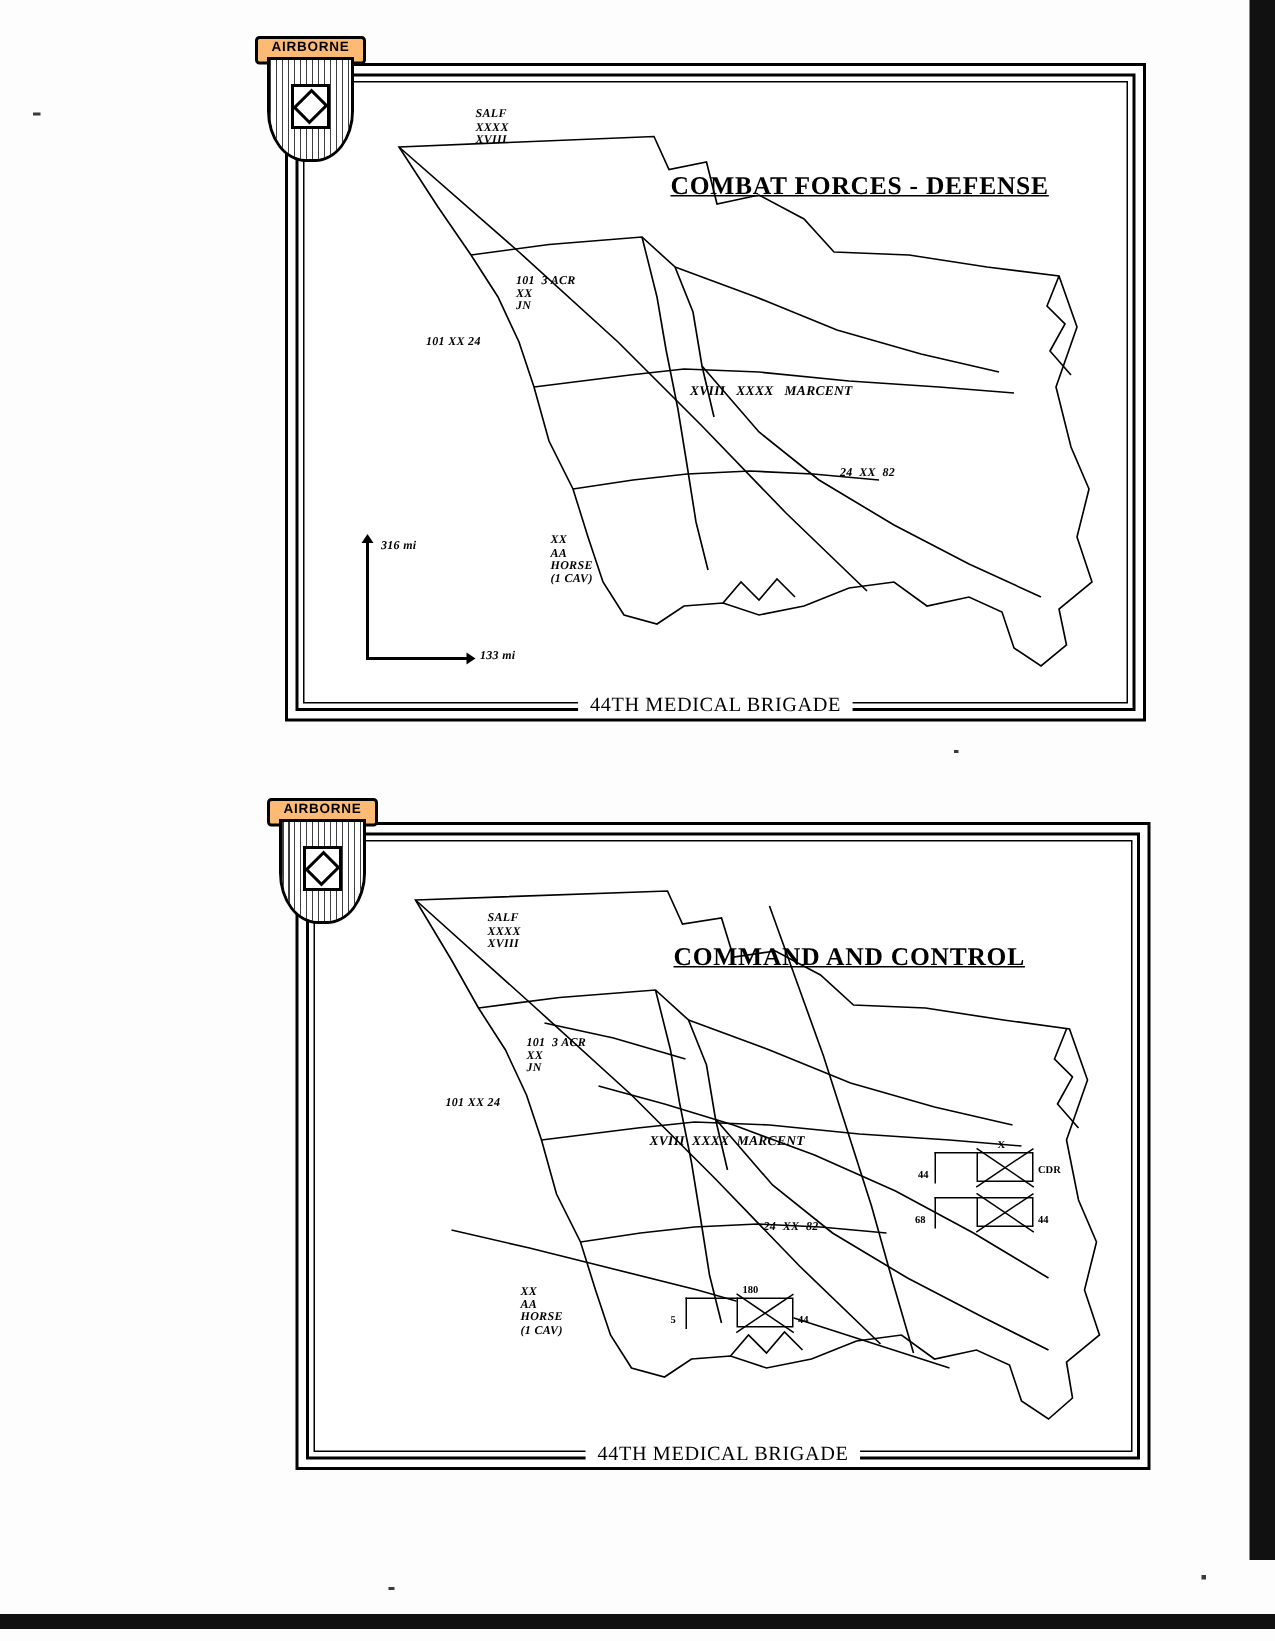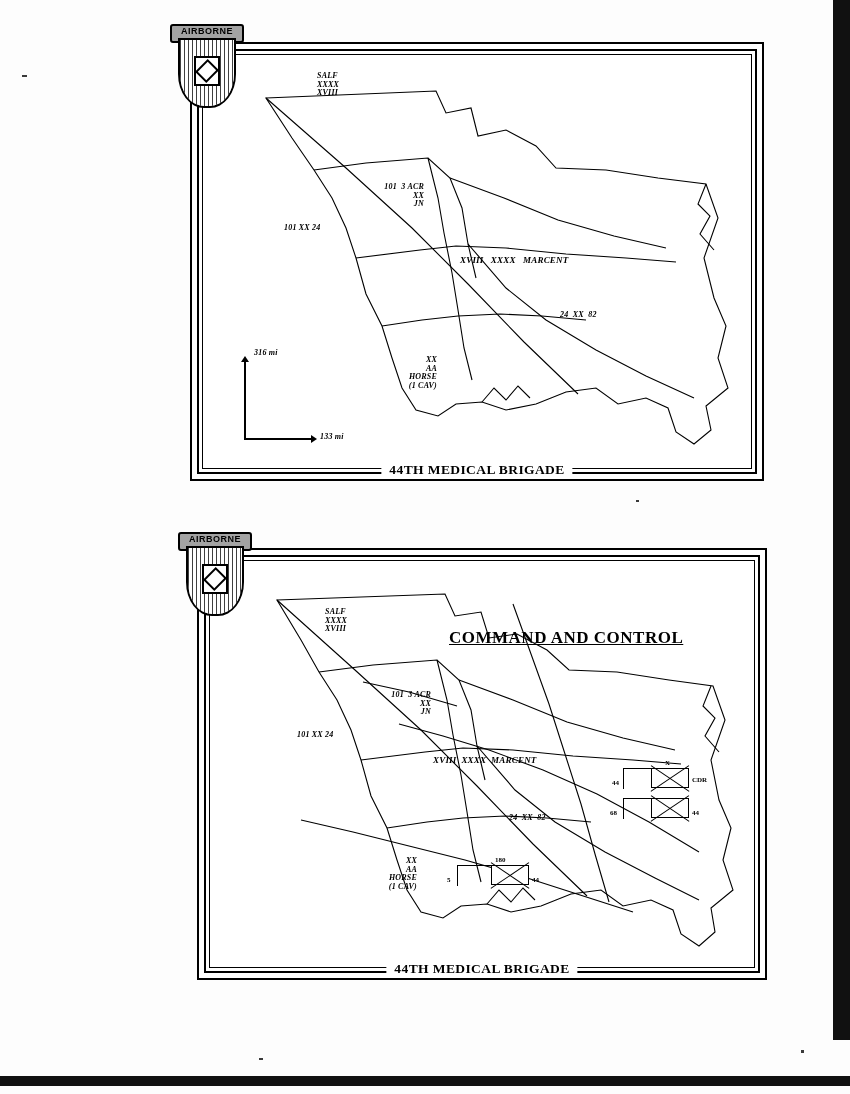--- a/index.html
+++ b/index.html
@@ -90,21 +90,21 @@
 
   
   .footer-tag {
     position: absolute;
     bottom: 2px;
     left: 50%;
     transform: translateX(-50%);
     background: #ffffff;
     padding: 0 8px;
     font-family: "Liberation Serif", serif;
-    font-weight: bold;
+    font-weight: normal;
     font-size: 13.5px;
     letter-spacing: 0.4px;
     white-space: nowrap;
   }
   #slide-1 .footer-tag { bottom: 1px; }
   #slide-2 .footer-tag { bottom: 1px; }
 
   
   .patch {
     position: absolute;
@@ -113,21 +113,21 @@
     z-index: 5;
   }
   #patch-1 { left: 170px; top: 24px; }
   #patch-2 { left: 178px; top: 532px; }
 
   .patch .tab {
     position: absolute;
     left: 0; top: 0;
     width: 70px;
     height: 15px;
-    background: #a3a3a3;
+    background: #fdba74;
     border: 2px solid #000;
     border-radius: 3px;
     font-family: "Liberation Sans", sans-serif;
     font-weight: bold;
     font-size: 9px;
     letter-spacing: 0.5px;
     text-align: center;
     line-height: 11px;
     overflow: hidden;
   }
@@ -182,21 +182,21 @@
     font-family: "Liberation Serif", serif;
     font-weight: bold;
     white-space: pre;
     line-height: 1.08;
     letter-spacing: 0.2px;
     font-style: italic;
   }
   .sz8  { font-size: 8px; }
   .sz9  { font-size: 9px; text-align: right; }
 
-  .ctr { text-align: right; }
+  .ctr { text-align: left; }
 
   
   .axis-line {
     position: absolute;
     background: #000;
   }
   .arrowhead-up {
     position: absolute;
     width: 0; height: 0;
     border-left: 4px solid transparent;
@@ -285,40 +285,41 @@
           <path d="M244,120 L298,140 L352,162 L408,178 L460,190"></path>
           <path d="M60,40 L140,110 L206,170 L262,226 L318,284 L372,336"></path>
           <path d="M176,268 L216,262 L252,258 L294,256 L336,258 L380,262"></path>
 
           <path d="M500,126 L492,146 L504,158 L494,176 L508,192"></path>
           <path d="M276,344 L288,330 L300,342 L312,328 L324,340"></path>
         </g>
       </svg>
     </div>
 
+    <div class="slide-title">COMBAT FORCES - DEFENSE</div>
 
     <div class="mlabel sz8" style="left:125px; top:28px;">SALF
 XXXX
 XVIII</div>
     <div class="mlabel sz8 ctr" style="left:152px; top:139px; width:80px;">101  3 ACR
 XX
 JN</div>
     <div class="mlabel sz8" style="left:92px; top:180px;">101 XX 24</div>
     <div class="mlabel sz9" style="left:268px; top:212px;">XVIII   XXXX   MARCENT</div>
     <div class="mlabel sz8" style="left:368px; top:267px;">24  XX  82</div>
     <div class="mlabel sz8 ctr" style="left:175px; top:312px; width:70px;">XX
 AA
 HORSE
 (1 CAV)</div>
 
     <div class="axis-line" style="left:52px; top:318px; width:1.6px; height:78px;"></div>
     <div class="arrowhead-up" style="left:49px; top:312px;"></div>
     <div class="axis-line" style="left:52px; top:394px; width:68px; height:1.6px;"></div>
     <div class="arrowhead-right" style="left:119px; top:391px;"></div>
-    <div class="mlabel sz8" style="left:62px; top:305px;">316 mi</div>
+    <div class="mlabel sz8" style="left:62px; top:316px;">316 mi</div>
     <div class="mlabel sz8" style="left:128px; top:389px;">133 mi</div>
 
     <div class="footer-tag">44TH MEDICAL BRIGADE</div>
   </div>
 
   <div class="patch" id="patch-1">
     <div class="tab">AIRBORNE</div>
     <div class="shield">
       <div class="hatch"></div>
       <div class="eagle"></div>

